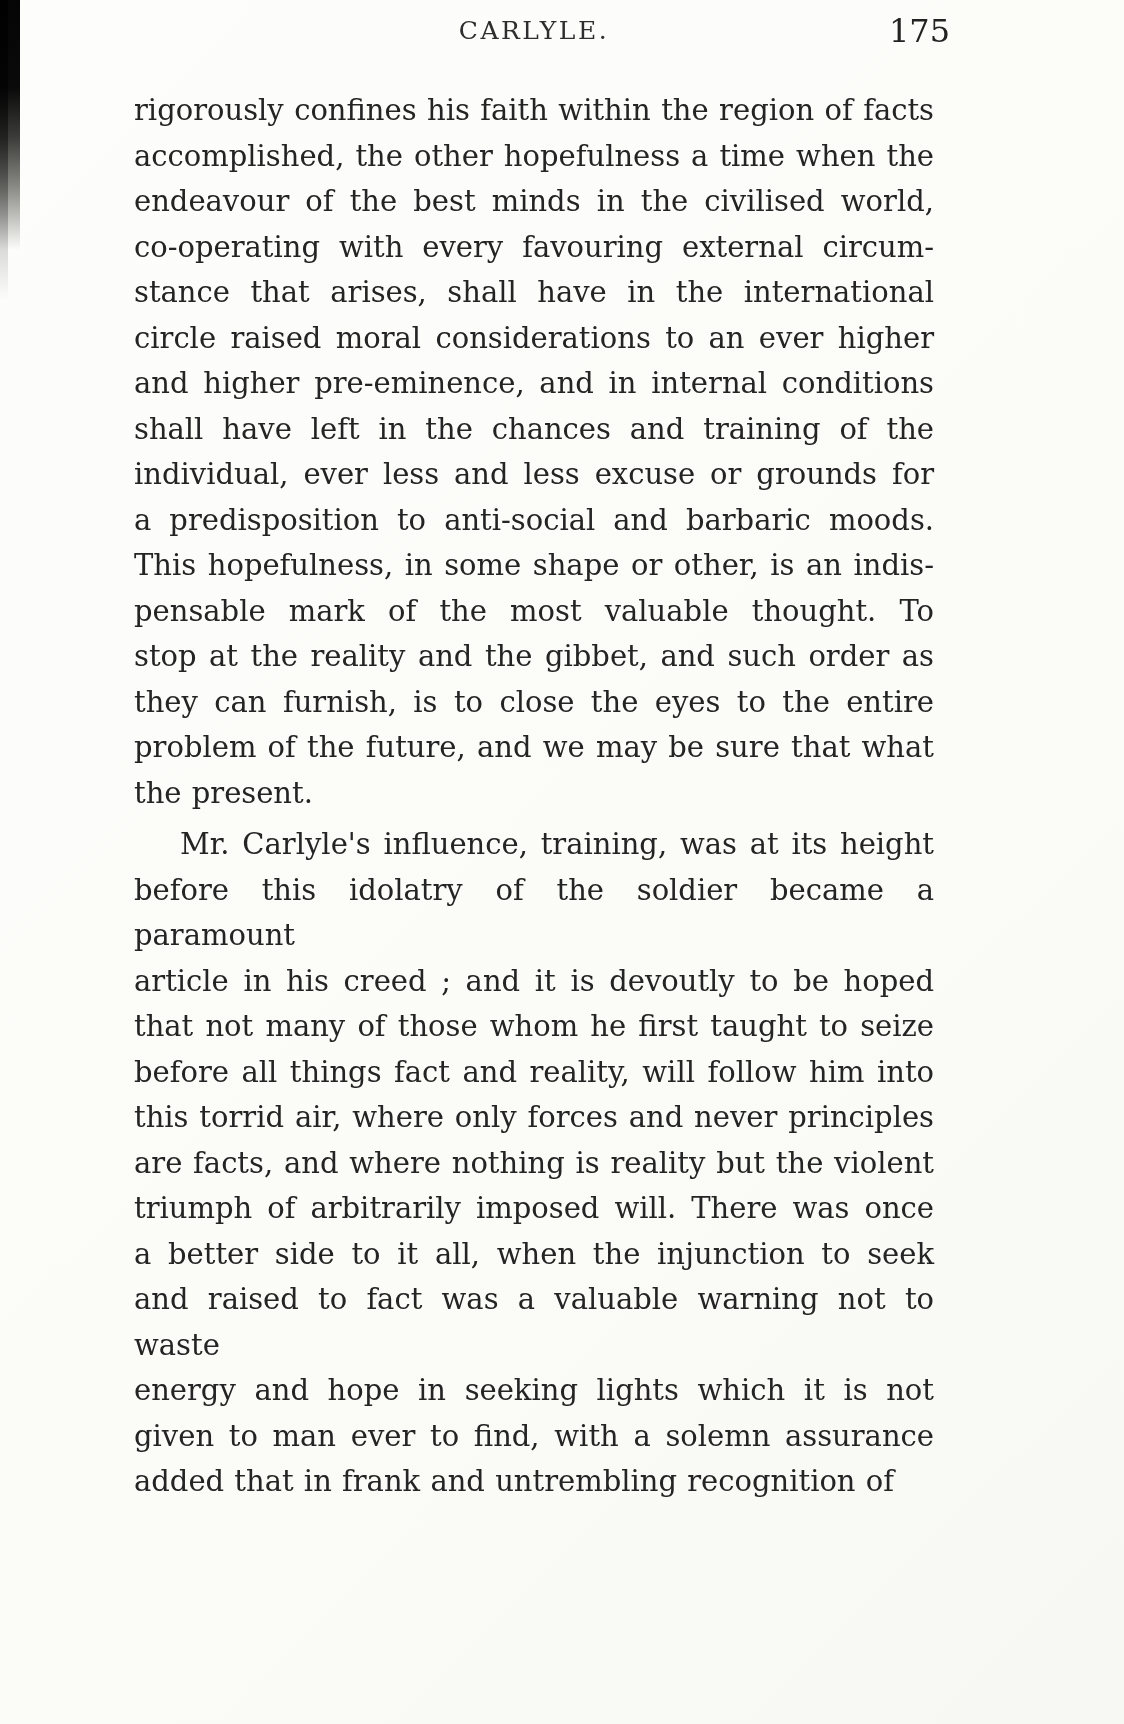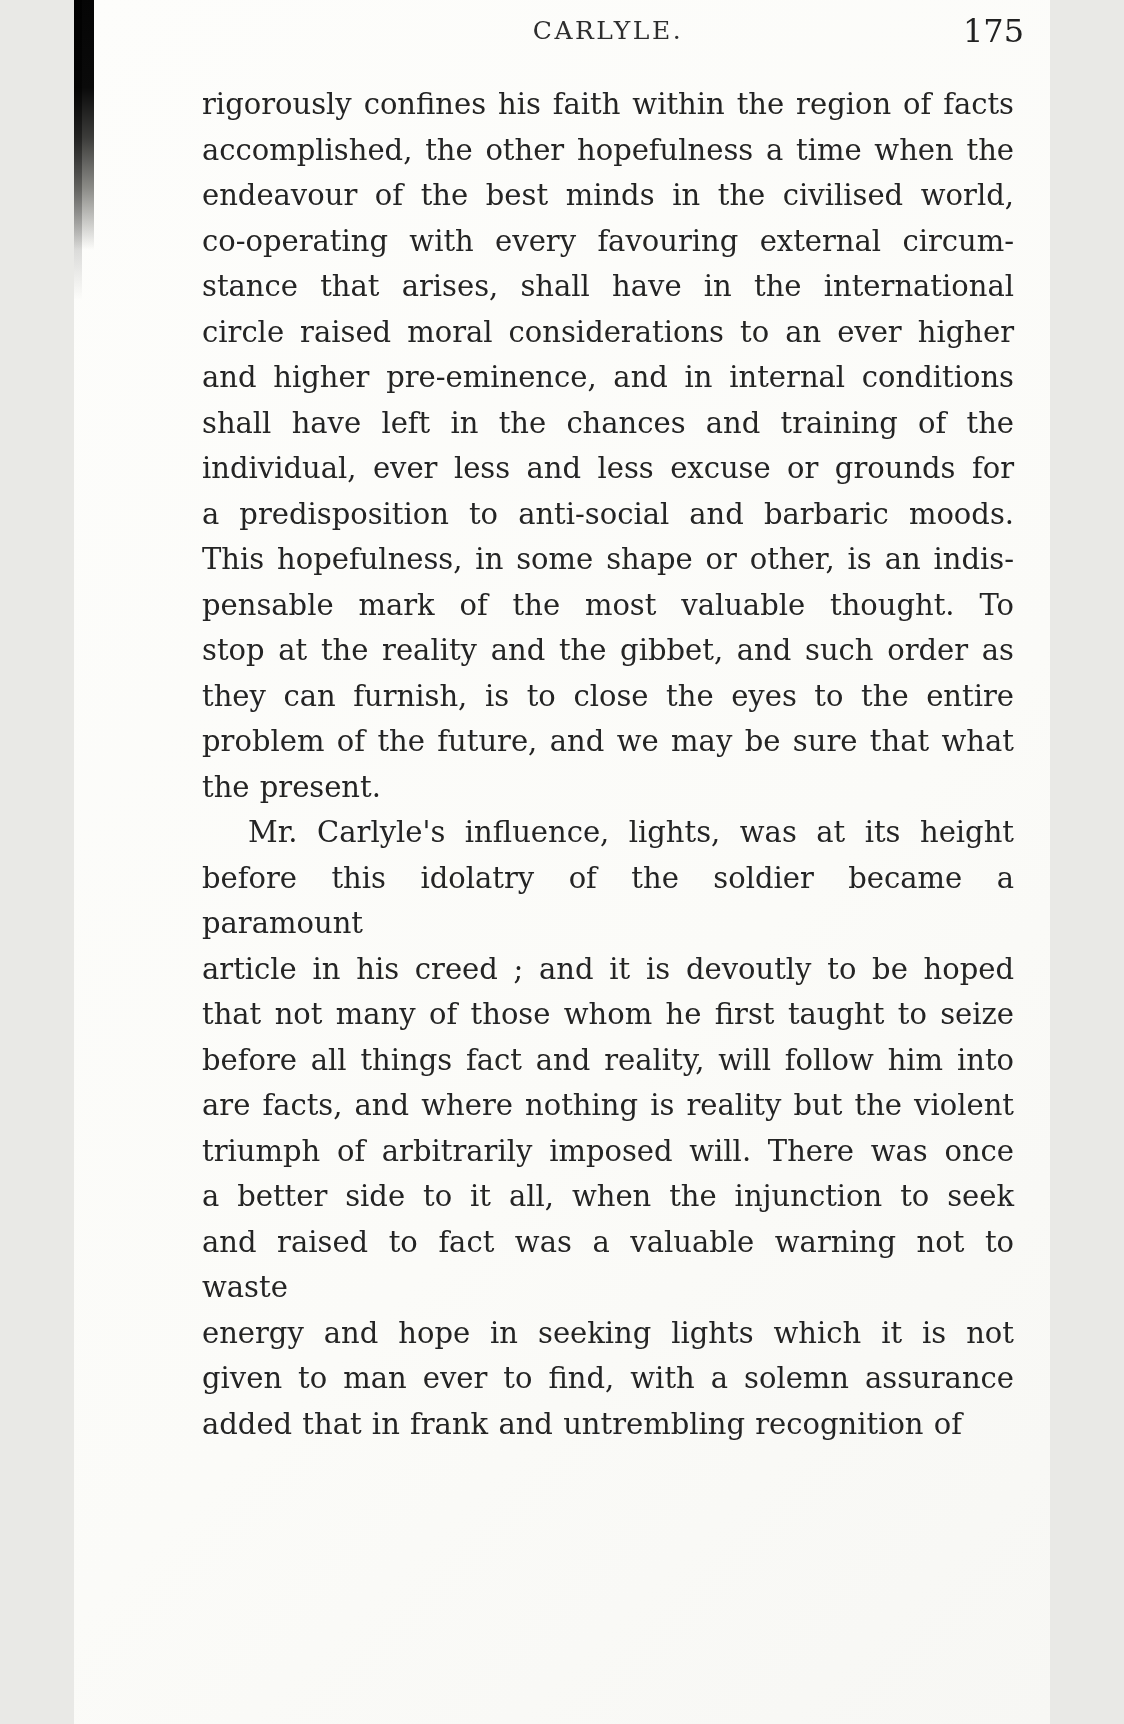--- a/index.html
+++ b/index.html
@@ -2,21 +2,21 @@
 <html><head>
 <meta charset="utf-8">
 <style>
   html, body {
     margin: 0;
     padding: 0;
     background: #e9e9e6;
   }
   .page {
     position: relative;
-    width: 976px;
+    width: 1124px;
     height: 1724px;
     margin: 0 auto;
     background: linear-gradient(135deg, #fdfdfb 0%, #fbfbf8 60%, #f7f7f4 100%);
     overflow: hidden;
     font-family: "DejaVu Serif", "Liberation Serif", serif;
     color: #2b2b2b;
   }
   
   .binding-shadow {
     position: absolute;
@@ -66,21 +66,21 @@
   .text-block {
     position: absolute;
     top: 82px;
     left: 128px;
     width: 812px;
     font-size: 29px;
     line-height: 45.5px;
     color: #242424;
   }
   .paragraph {
-    margin: 0;
+    margin: 6px;
     padding: 0;
   }
   .line {
     text-align: justify;
     text-align-last: justify;
     white-space: normal;
     word-spacing: 1px;
   }
   .line.last {
     text-align-last: left;
@@ -113,25 +113,26 @@
         <div class="line">individual, ever less and less excuse or grounds for</div>
         <div class="line">a predisposition to anti-social and barbaric moods.</div>
         <div class="line">This hopefulness, in some shape or other, is an indis-</div>
         <div class="line">pensable mark of the most valuable thought.  To</div>
         <div class="line">stop at the reality and the gibbet, and such order as</div>
         <div class="line">they can furnish, is to close the eyes to the entire</div>
         <div class="line">problem of the future, and we may be sure that what</div>
         <div class="line last">the present.</div>
       </div>
       <div class="paragraph">
-        <div class="line indent-first">Mr. Carlyle's influence, lights, was at its height</div>
+        <div class="line indent-first">Mr. Carlyle's influence, training, was at its height</div>
         <div class="line">before this idolatry of the soldier became a paramount</div>
         <div class="line">article in his creed ; and it is devoutly to be hoped</div>
         <div class="line">that not many of those whom he first taught to seize</div>
         <div class="line">before all things fact and reality, will follow him into</div>
+        <div class="line">this torrid air, where only forces and never principles</div>
         <div class="line">are facts, and where nothing is reality but the violent</div>
         <div class="line">triumph of arbitrarily imposed will.  There was once</div>
         <div class="line">a better side to it all, when the injunction to seek</div>
         <div class="line">and raised to fact was a valuable warning not to waste</div>
         <div class="line">energy and hope in seeking lights which it is not</div>
         <div class="line">given to man ever to find, with a solemn assurance</div>
         <div class="line last">added that in frank and untrembling recognition of</div>
       </div>
     </div>
 </div>

